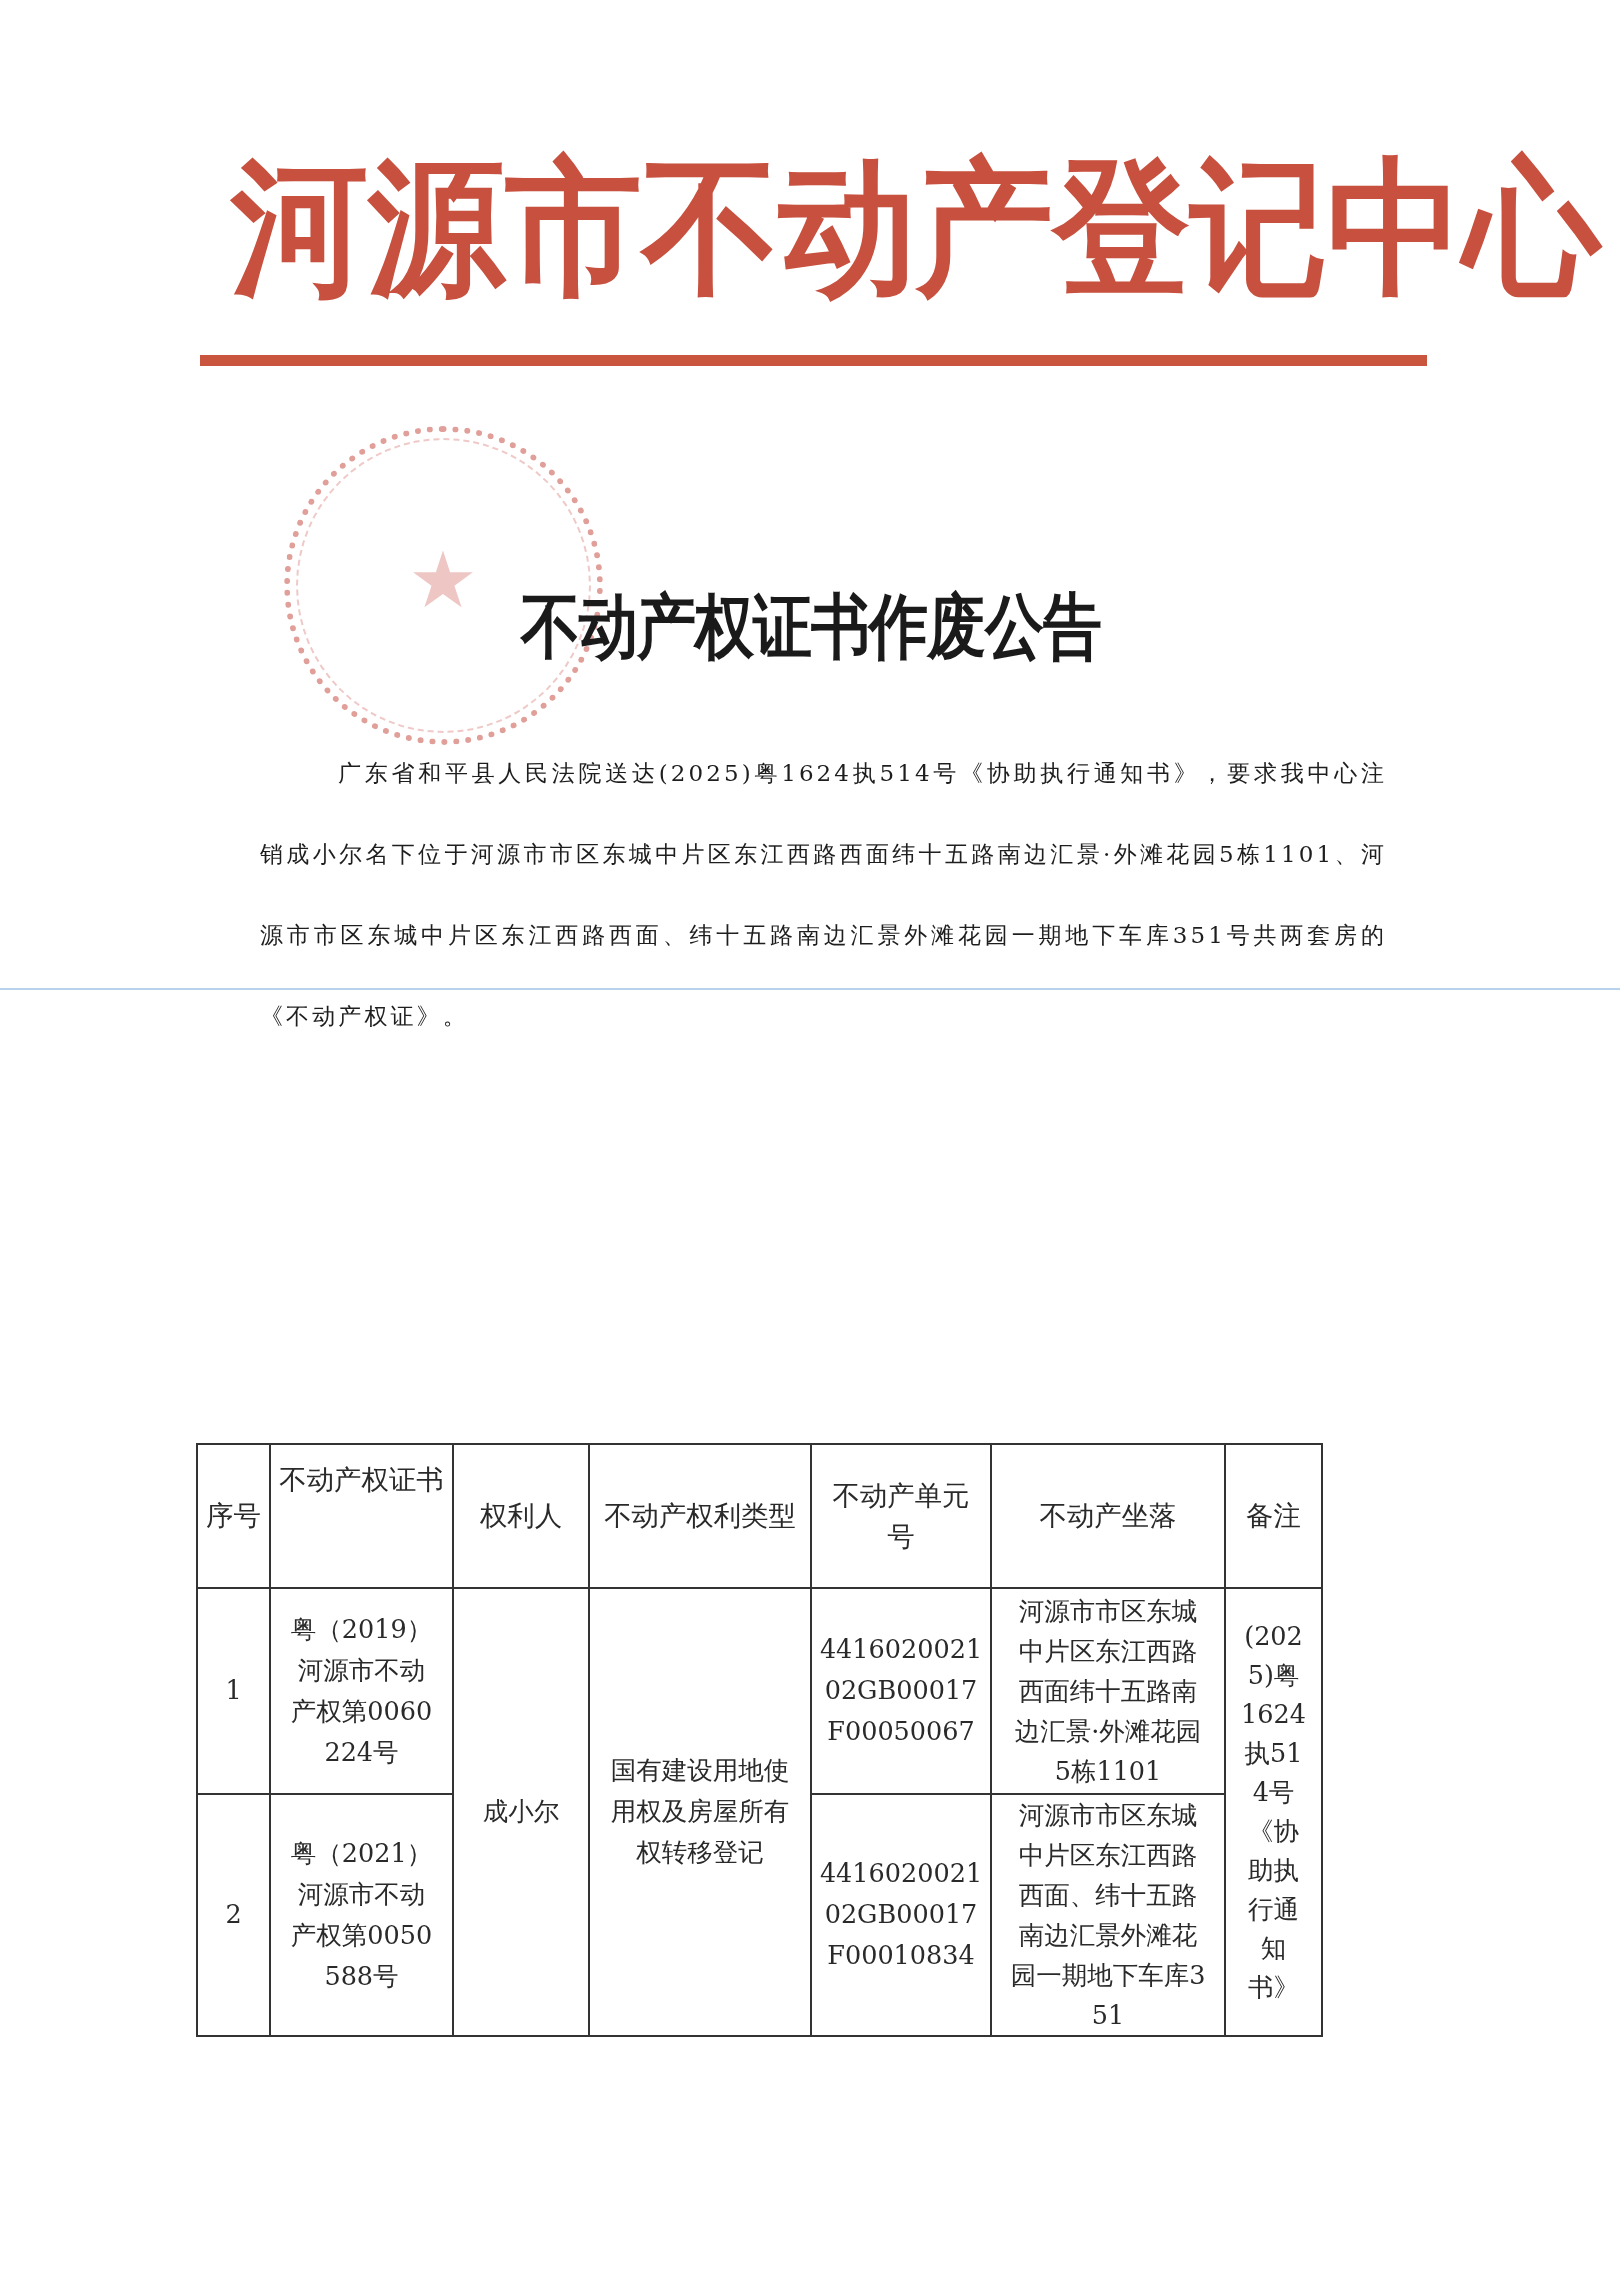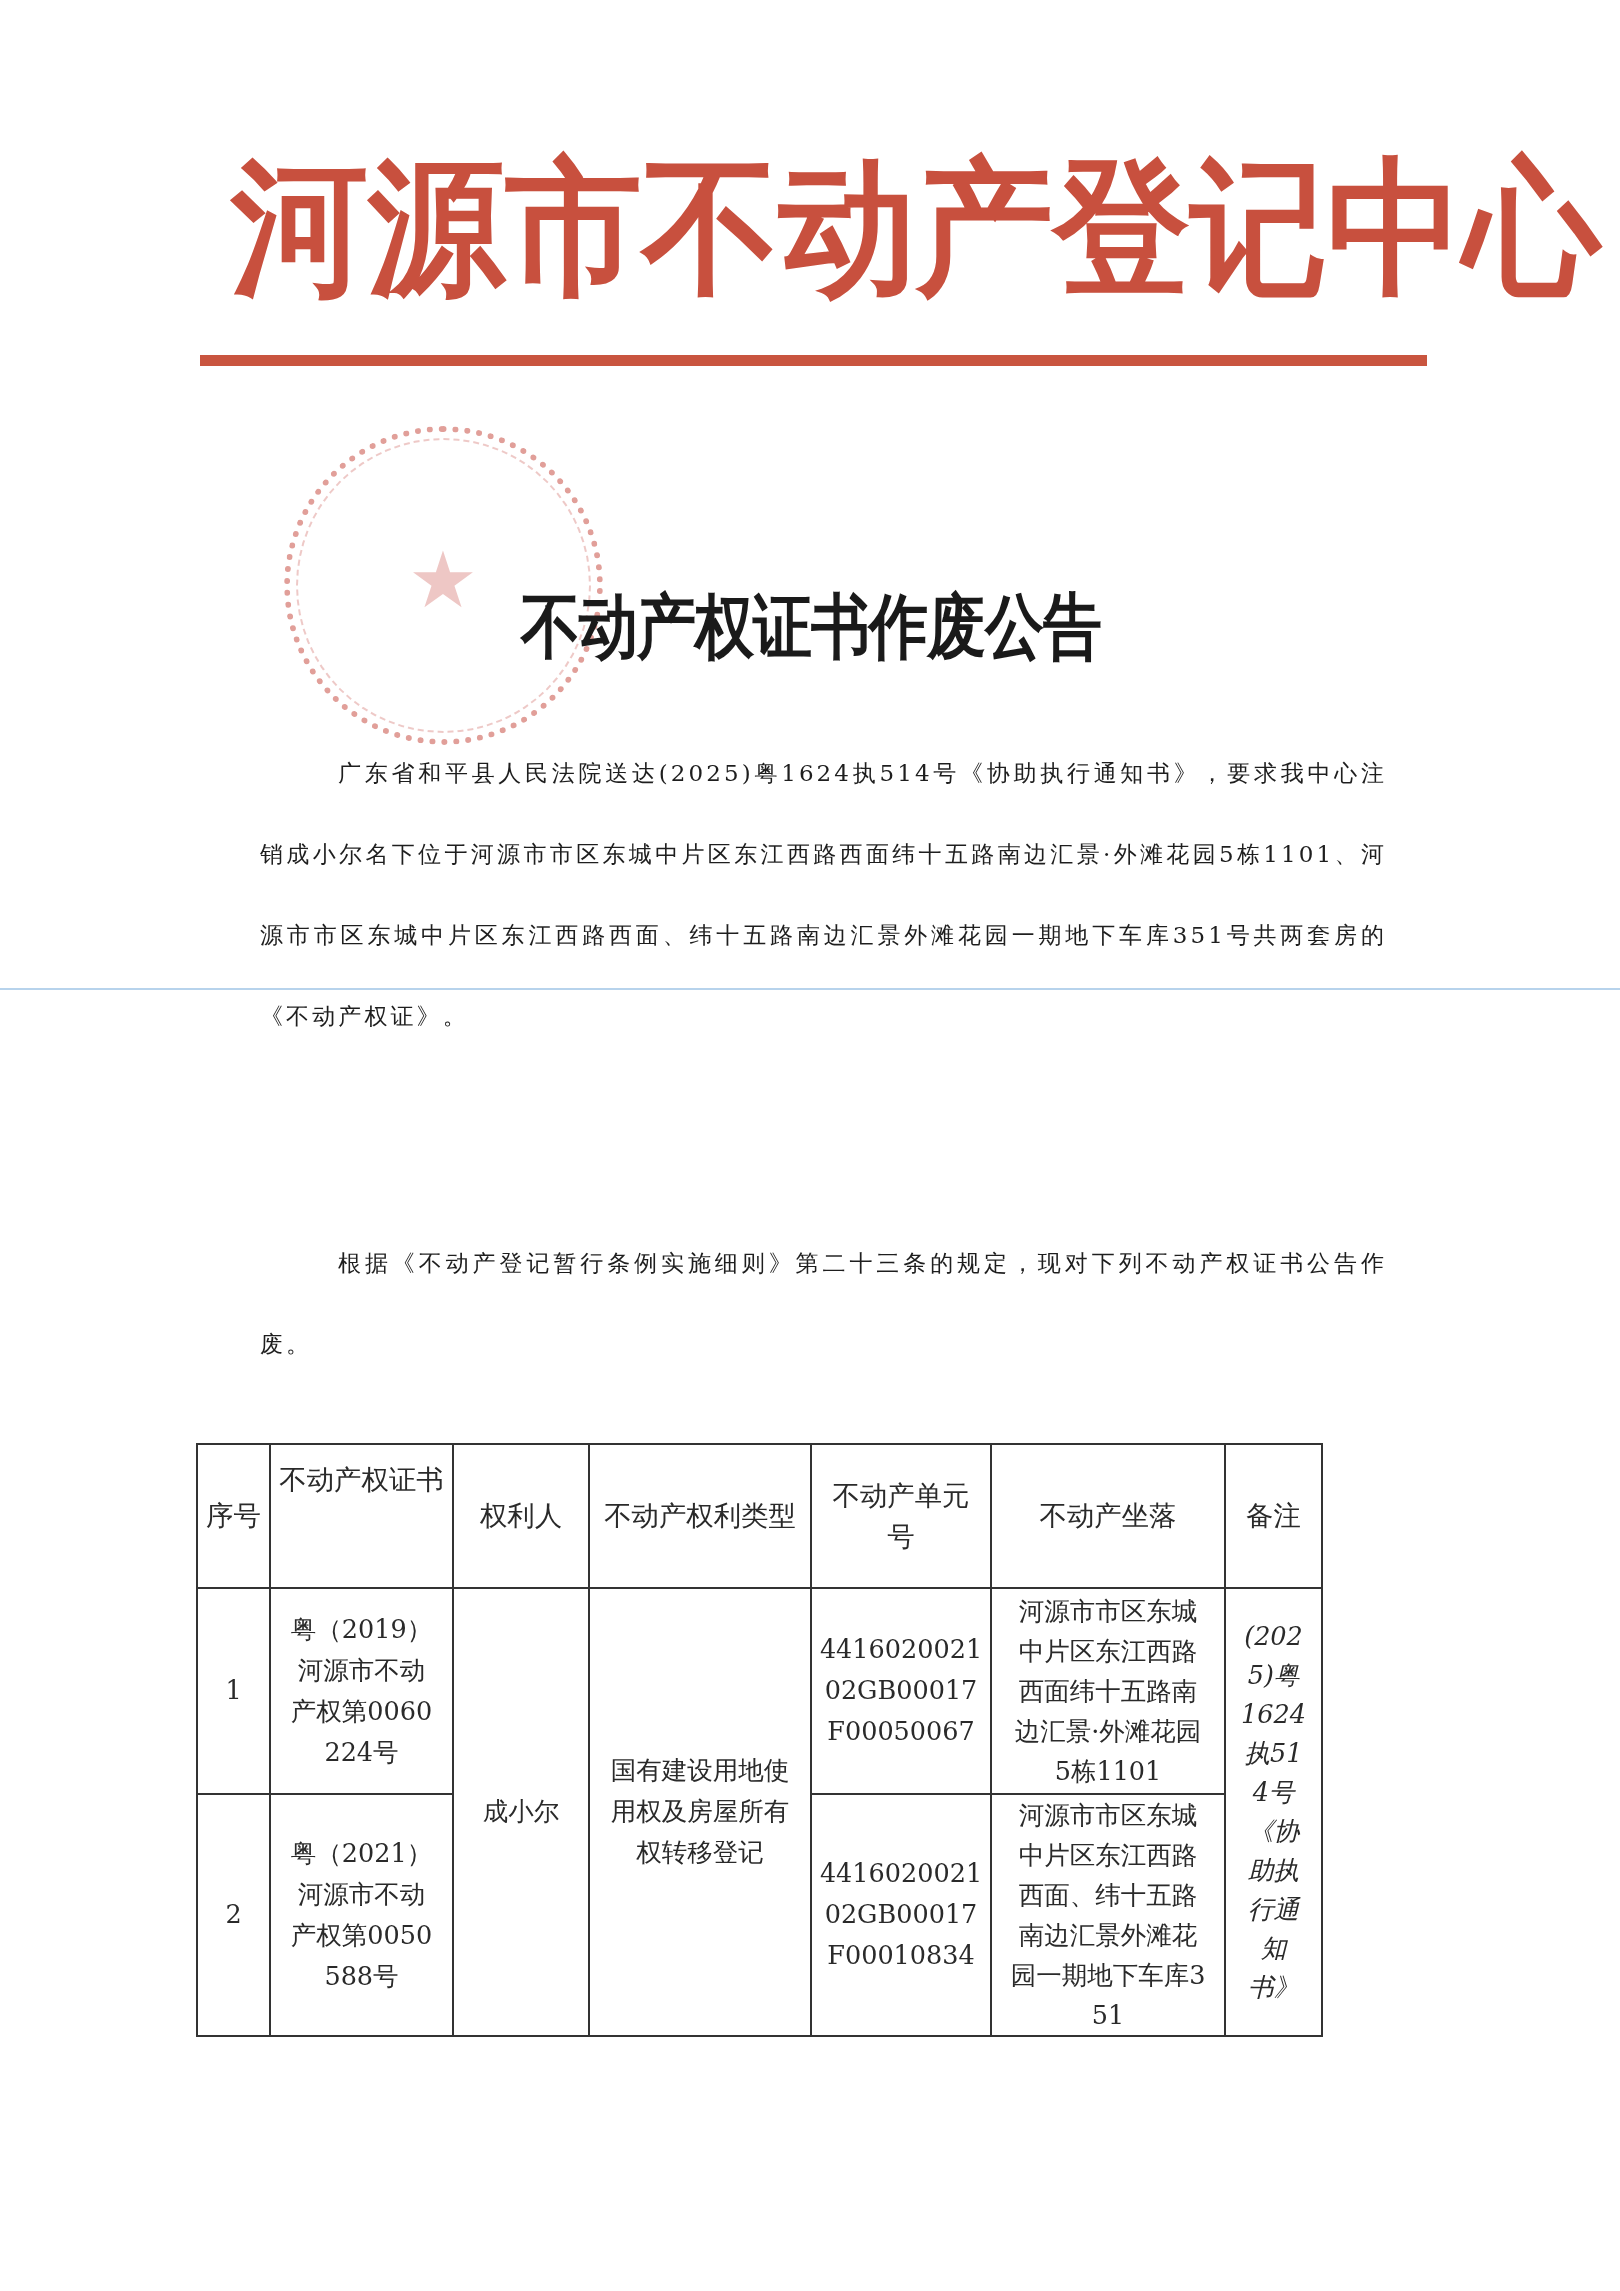--- a/index.html
+++ b/index.html
@@ -81,21 +81,21 @@
     .cert-table tr.row td { height: 204px; }
     .col-seq { width: 73px; }
     .col-cert { width: 183px; }
     .col-holder { width: 136px; }
     .col-type { width: 222px; }
     .col-unit { width: 180px; }
     .col-loc { width: 234px; }
     .col-note { width: 97px; }
     .cert-table td.cert-cell { padding: 0 18px; }
     .cert-table td.loc-cell { line-height: 40px; padding: 0 15px; }
-    .cert-table td.note-cell { line-height: 39px; padding: 0 14px; font-style: italic; }
+    .cert-table td.note-cell { line-height: 39px; padding: 0 14px; }
     .cert-table td.unit-cell { letter-spacing: 0; }
   </style>
 </head>
 <body>
 
 <div class="page">
 
   <div class="org-title">
     <span>河</span>
     <span>源</span>
@@ -112,21 +112,20 @@
 
   <div class="seal">
     <span class="seal-star">★</span>
   </div>
 
 
   <div class="notice-title">不动产权证书作废公告</div>
 
   <div class="body-text para1">广东省和平县人民法院送达(2025)粤1624执514号《协助执行通知书》，要求我中心注销成小尔名下位于河源市市区东城中片区东江西路西面纬十五路南边汇景·外滩花园5栋1101、河源市市区东城中片区东江西路西面、纬十五路南边汇景外滩花园一期地下车库351号共两套房的《不动产权证》。</div>
   <div class="scan-line"></div>
-  <div class="body-text para2">根据《不动产登记暂行条例实施细则》第二十三条的规定，现对下列不动产权证书公告作废。</div>
 
   <div class="table-wrap">
     <table class="cert-table">
       <colgroup>
         <col class="col-seq">
           <col class="col-cert">
           <col class="col-holder">
           <col class="col-type">
           <col class="col-unit">
           <col class="col-loc">

